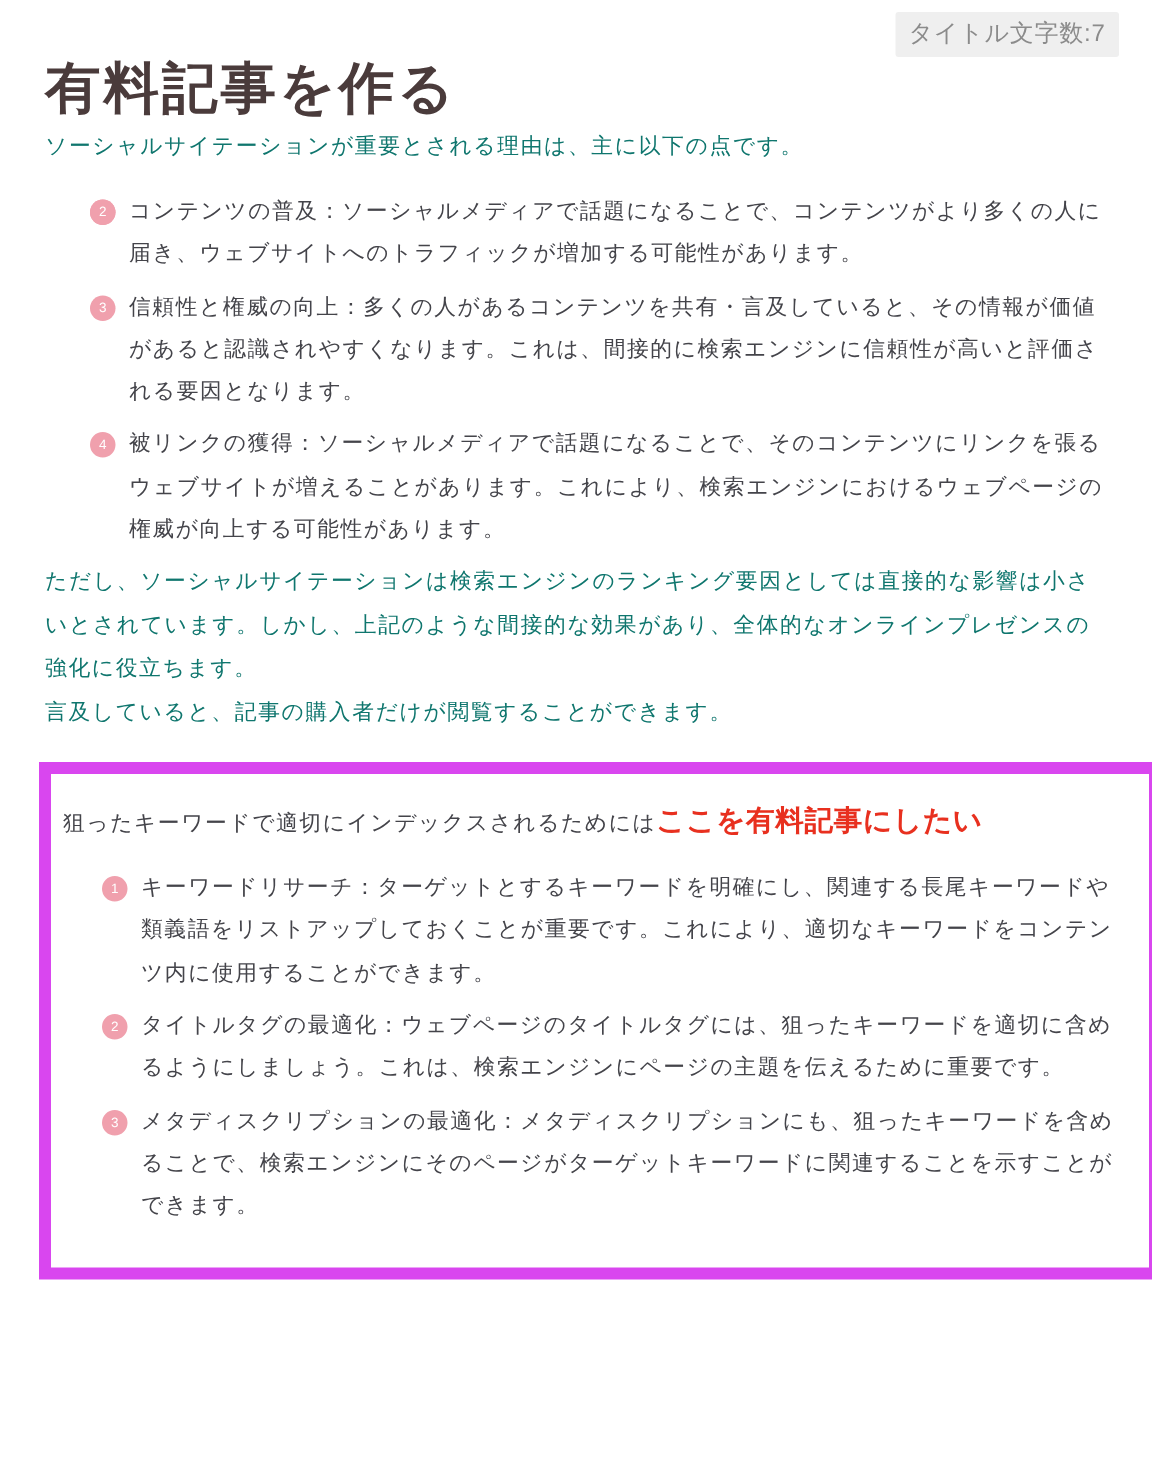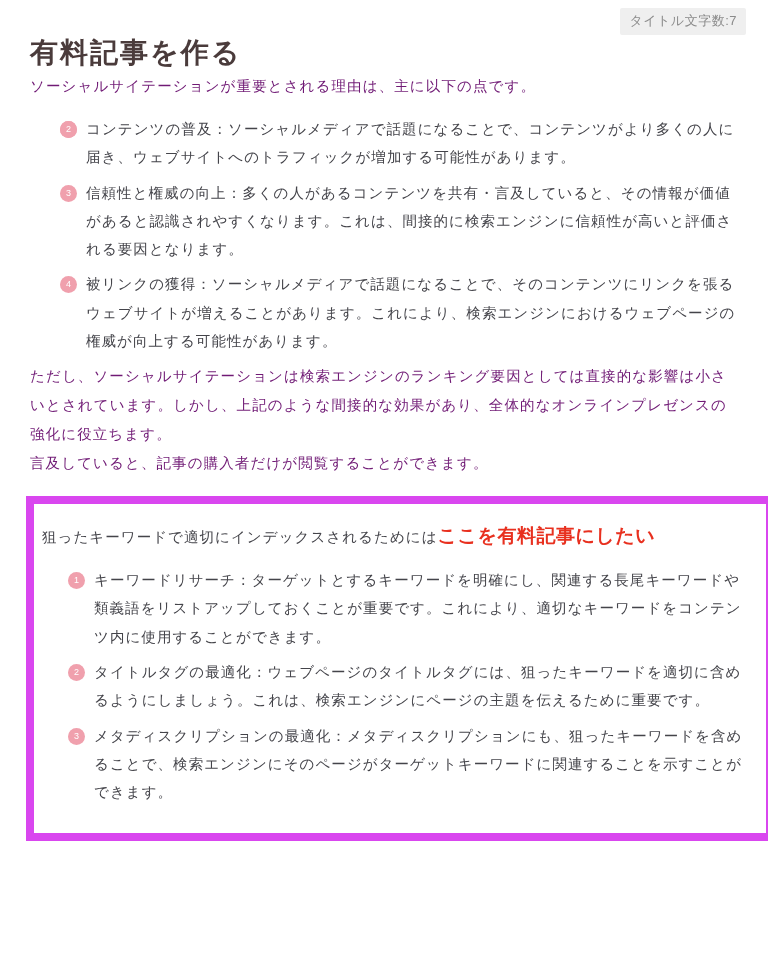--- a/index.html
+++ b/index.html
@@ -27,44 +27,44 @@
   .badge-row {
     position: absolute;
     top: 8px;
     right: 22px;
     display: flex;
     justify-content: flex-end;
   }
   .char-badge {
     background: #efefef;
     color: #8b8b8b;
-    font-size: 13px;
+    font-size: 16px;
     letter-spacing: 0.5px;
     padding: 4px 9px 5px 9px;
     border-radius: 2px;
     white-space: nowrap;
   }
 
   
   .doc-title {
     margin: 0;
     padding-top: 34px;
-    font-size: 28px;
+    font-size: 37px;
     font-weight: bold;
     letter-spacing: 2px;
     color: #4a3b3b;
   }
 
   
   p.para {
     margin: 0;
     font-size: 14.5px;
     line-height: 2.0;
     letter-spacing: 1.1px;
-    color: #701a75;
+    color: #0f766e;
   }
   .para-intro { margin-top: 30px; }
   .para-after { margin-top: 22px; }
   .para-gate  { margin-top: 34px; }
 
   
   ul.num-list {
     list-style: none;
     margin: 14px 0 0 0;
     padding: 0 0 0 30px;

